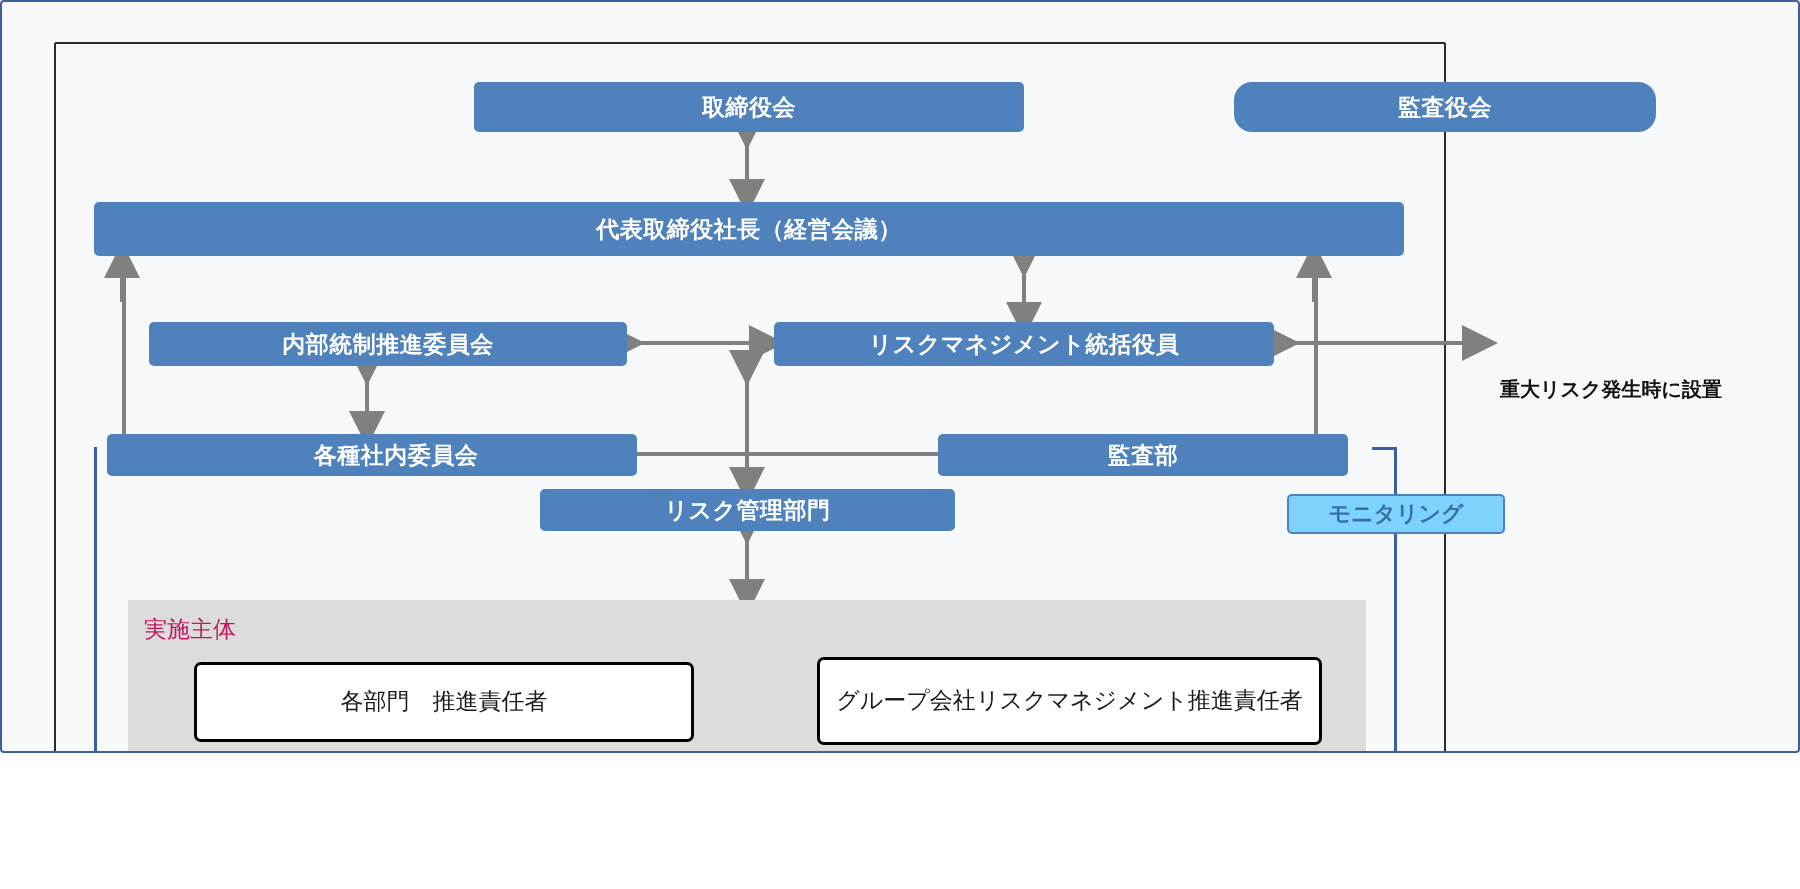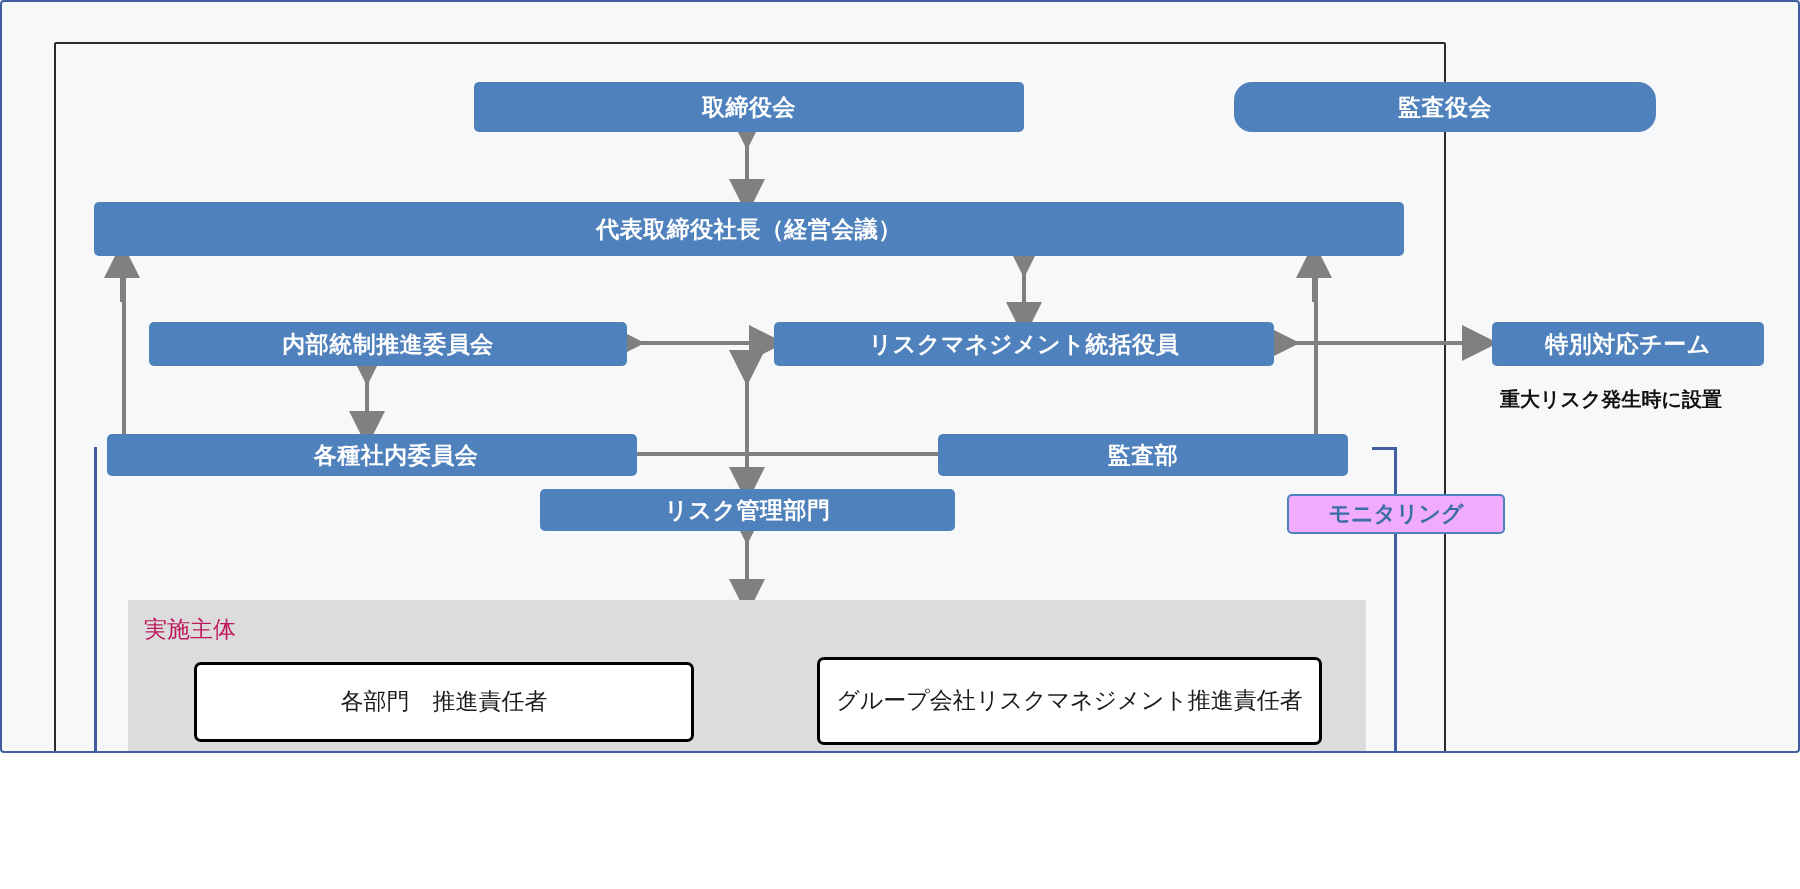--- a/index.html
+++ b/index.html
@@ -80,21 +80,21 @@
     white-space: nowrap;
   }
   .monitor-tag {
     position: absolute;
     box-sizing: border-box;
     display: flex;
     align-items: center;
     justify-content: center;
     border: 2px solid #4f81bd;
     border-radius: 5px;
-    background: #f0abfc;
+    background: #7dd3fc;
     color: #3a6ea5;
     font-size: 22px;
     font-weight: 700;
   }
   
   .line-v {
     position: absolute;
     background: #808080;
     width: 4px;
   }
@@ -171,23 +171,22 @@
   <div class="box" style="left:472px; top:80px; width:550px; height:50px;">取締役会</div>
 
   <div class="box" style="left:1232px; top:80px; width:422px; height:50px;border-radius:18px;">監査役会</div>
 
   <div class="box" style="left:92px; top:200px; width:1310px; height:54px;">代表取締役社長（経営会議）</div>
 
   <div class="box" style="left:147px; top:320px; width:478px; height:44px;">内部統制推進委員会</div>
 
   <div class="box" style="left:772px; top:320px; width:500px; height:44px;">リスクマネジメント統括役員</div>
 
-  <div class="box" style="left:1490px; top:320px; width:272px; height:44px;">特別対応チーム</div>
-
-  <div class="note-text" style="left:1498px; top:384px;">重大リスク発生時に設置</div>
+
+  <div class="note-text" style="left:1498px; top:374px;">重大リスク発生時に設置</div>
 
   <div class="box" style="left:105px; top:432px; width:530px; height:42px;padding-left:48px;">各種社内委員会</div>
 
   <div class="box" style="left:936px; top:432px; width:410px; height:42px;">監査部</div>
 
   <div class="box" style="left:538px; top:487px; width:415px; height:42px;">リスク管理部門</div>
 
   <div class="monitor-tag" style="left:1285px; top:492px; width:218px; height:40px;">モニタリング</div>
 
   <div class="gray-panel" style="left:126px; top:598px; width:1238px; height:168px;"></div>

